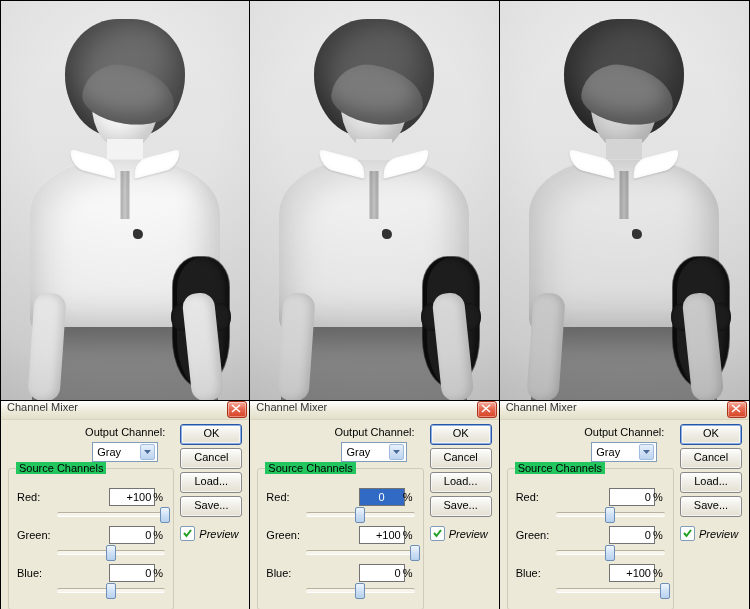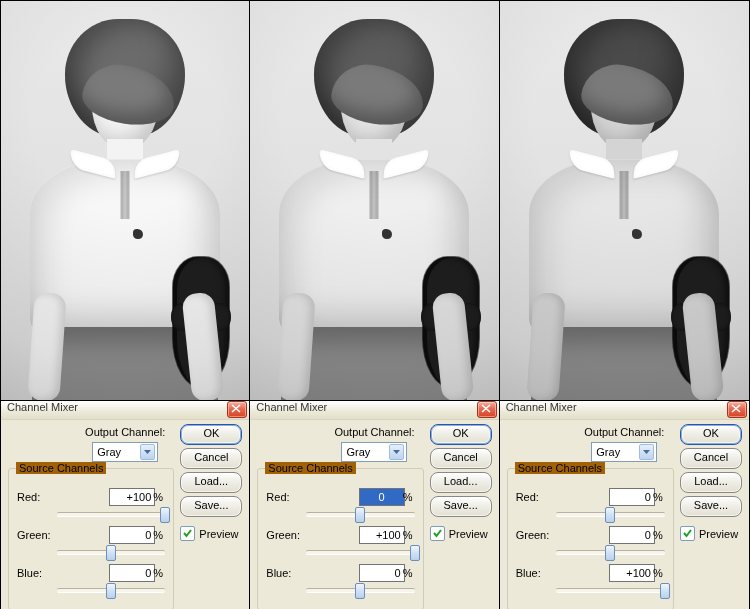--- a/index.html
+++ b/index.html
@@ -219,21 +219,21 @@
   }
   .groupbox{
     border:1px solid #d0ccba;
     border-radius:3px;
     padding:18px 8px 8px 8px;
     position:relative;
     margin-right:68px;
   }
   .groupbox .legend{
     position:absolute; top:-7px; left:7px;
-    background:#a16207; padding:0 3px; font-size:11px;
+    background:#22c55e; padding:0 3px; font-size:11px;
   }
   .src-row{
     display:grid;
     grid-template-columns: 40px 1fr 40px 12px;
     align-items:center;
     column-gap:4px;
     margin:1px 0 0 0;
   }
   .numbox{
     height:16px; width:38px;
@@ -275,31 +275,31 @@
   .chk svg{display:block;}
   .btn-col{
     position:absolute; top:4px; right:7px;
     width:62px;
     display:flex; flex-direction:column; gap:3px;
   }
   .btn{
     height:19px;
     background:linear-gradient(180deg,#fff,#efeee7 45%,#e4e1d2);
     border:1px solid #888;
-    border-radius:8px;
+    border-radius:3px;
     text-align:center;
     line-height:17px;
     font-size:11px;
     box-shadow: inset 0 0 0 1px rgba(255,255,255,.6);
   }
   .btn.default{
     border:1px solid #2a57a5;
     box-shadow:0 0 0 1px #89ade3 inset, inset 0 0 0 2px rgba(255,255,255,.6);
   }
-  .prev-row{ display:flex; align-items:center; gap:4px; margin-top:6px;}
+  .prev-row{ display:flex; align-items:center; gap:4px; margin-top:6px;font-style:italic;}
 </style>
 </head>
 <body>
 
 <div class="stage" id="stage">
     <div class="panel">
       <div class="photo p1">
         <div class="hair"></div>
         <div class="face"></div>
         <div class="fringe"></div>

